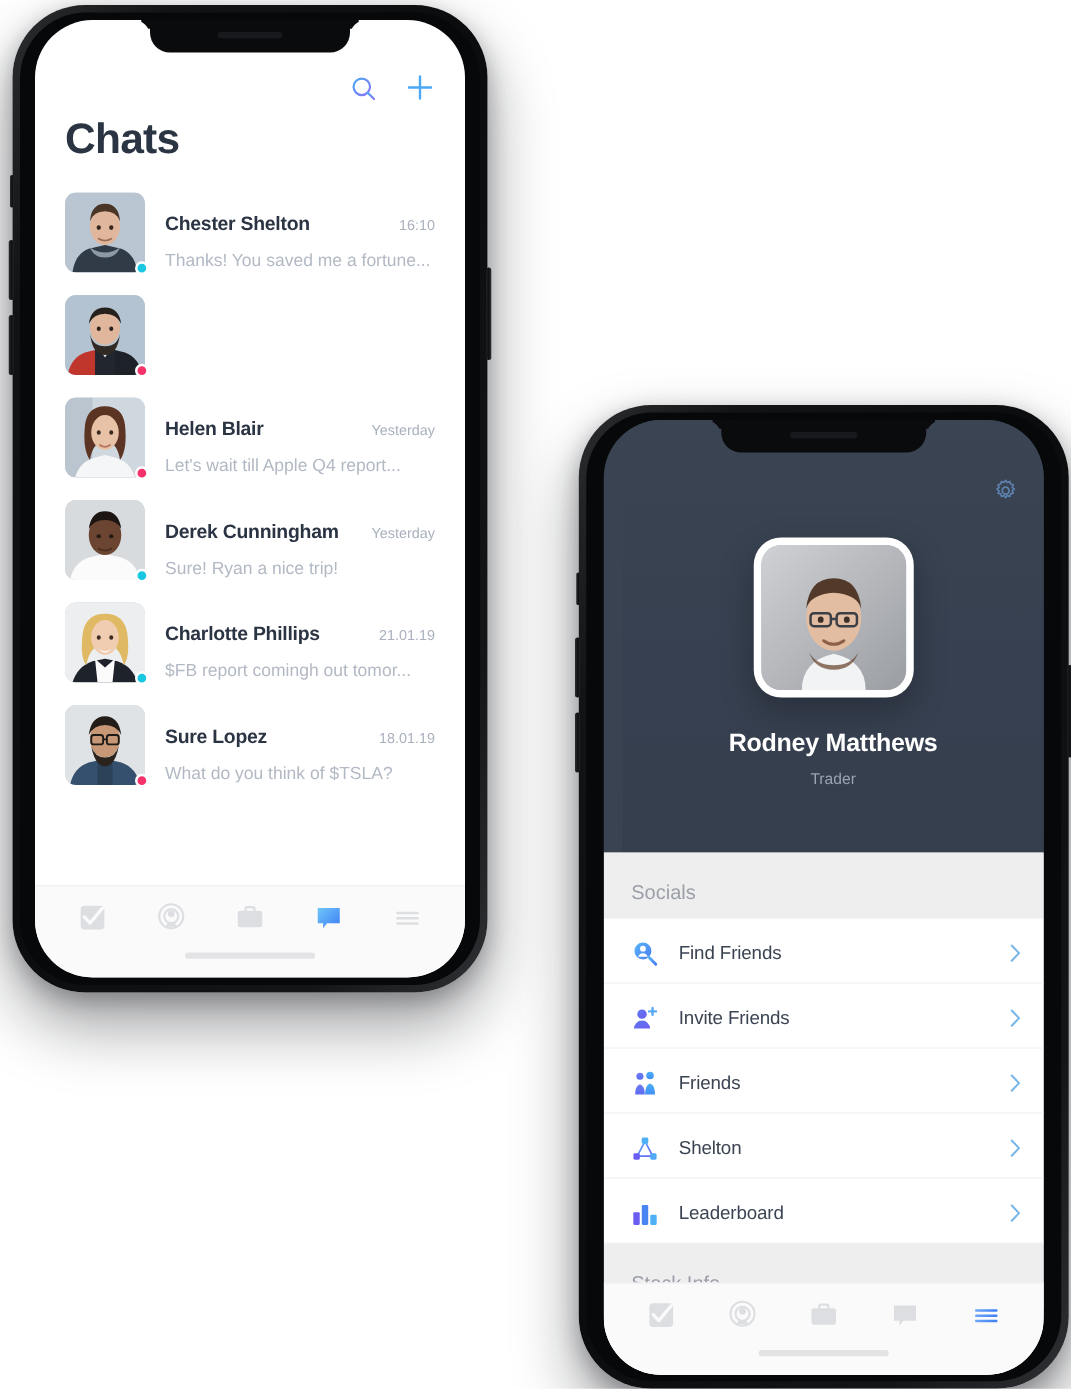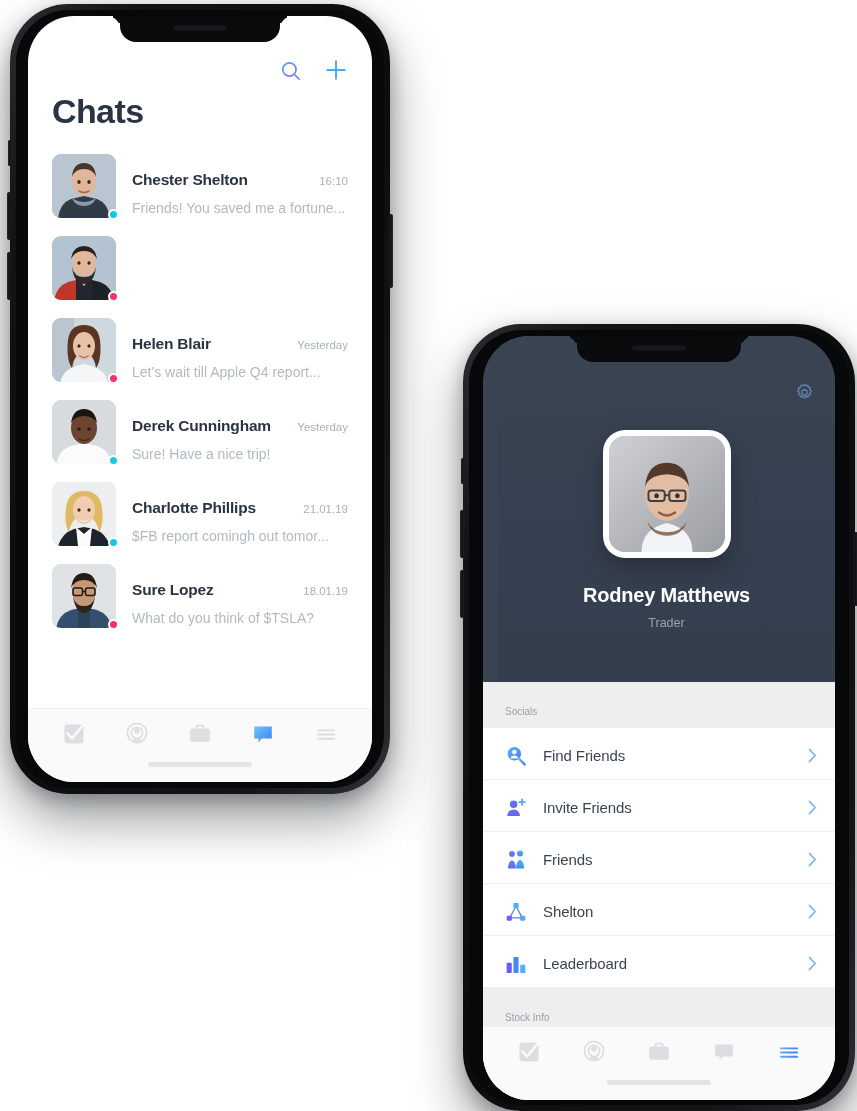--- a/index.html
+++ b/index.html
@@ -150,21 +150,21 @@
   }
   .profile-photo-inner { width: 100%; height: 100%; border-radius: 16px; overflow: hidden; background: #b9bcc0; }
   .profile-photo-inner svg { display: block; width: 100%; height: 100%; }
   .profile-name { margin-top: 26px; font-size: 20px; font-weight: 700; color: #fff; letter-spacing: -.2px; }
   .profile-role { margin-top: 9px; font-size: 12.5px; color: #9aa3b0; }
 
   .menu-scroll { position: relative; background: #fff; height: 418px; overflow: hidden; }
   .section-head {
     background: #eeeeef;
     padding: 24px 22px 11px 22px;
-    font-size: 10px; color: #9b9fa7;
+    font-size: 16px; color: #9b9fa7;
   }
   .menu-item {
     display: flex; align-items: center;
     padding: 4px 18px 0 22px; height: 52px;
     border-bottom: 1px solid #eef0f2;
     background: #fff; cursor: pointer;
   }
   .menu-icon { flex: 0 0 auto; width: 26px; line-height: 0; }
   .menu-label { flex: 1 1 auto; font-size: 15px; color: #3b4452; padding-left: 12px; letter-spacing: -.1px; }
   .chev { flex: 0 0 auto; line-height: 0; }
@@ -225,21 +225,21 @@
     <path d="M27 37 q5 3 10 0" stroke="#9c6d52" stroke-width="1.5" fill="none" stroke-linecap="round"></path>
                 </svg>
               </div>
               <span class="status-dot status-online"></span>
             </div>
             <div class="chat-body">
               <div class="chat-line1">
                 <span class="chat-name">Chester Shelton</span>
                 <span class="chat-time">16:10</span>
               </div>
-              <div class="chat-preview">Friends! You saved me a fortune...</div>
+              <div class="chat-preview">Thanks! You saved me a fortune...</div>
             </div>
           </div>
           <div class="chat-row">
             <div class="avatar-wrap">
               <div class="avatar">
                 <svg viewBox="0 0 64 64" preserveAspectRatio="xMidYMid slice">
     <rect width="64" height="64" fill="#b4c3d1"></rect>
     <path d="M2 64 q3-14 14-18 l8-2 v20z" fill="#c0362c"></path>
     <path d="M62 64 q-3-14-14-18 l-8-2 v20z" fill="#1d2128"></path>
     <path d="M24 44 h16 v20 h-16z" fill="#22262e"></path>
@@ -291,21 +291,21 @@
     <path d="M27 39 q5 3 10 0" stroke="#4a2f20" stroke-width="1.5" fill="none" stroke-linecap="round"></path>
                 </svg>
               </div>
               <span class="status-dot status-online"></span>
             </div>
             <div class="chat-body">
               <div class="chat-line1">
                 <span class="chat-name">Derek Cunningham</span>
                 <span class="chat-time">Yesterday</span>
               </div>
-              <div class="chat-preview">Sure! Have a nice trip!</div>
+              <div class="chat-preview">Sure! Ryan a nice trip!</div>
             </div>
           </div>
           <div class="chat-row">
             <div class="avatar-wrap">
               <div class="avatar">
                 <svg viewBox="0 0 64 64" preserveAspectRatio="xMidYMid slice">
     <rect width="64" height="64" fill="#eceef0"></rect>
     <path d="M6 64 q4-13 16-17 l10-2 l10 2 q12 4 16 17z" fill="#1e222a"></path>
     <path d="M24 45 l8 7 l8-7 l-2 19 h-12z" fill="#fbfbfc"></path>
     <path d="M14 26 q2-17 18-17 q16 0 18 17 q2 18-3 24 q-3-16-15-17 q-12 1-15 17 q-5-6-3-24z" fill="#e0b964"></path>

